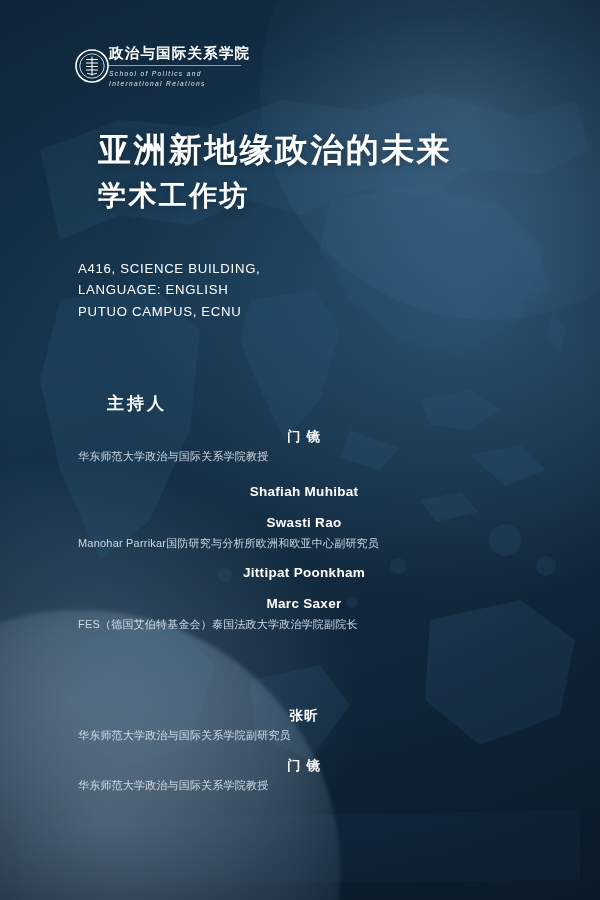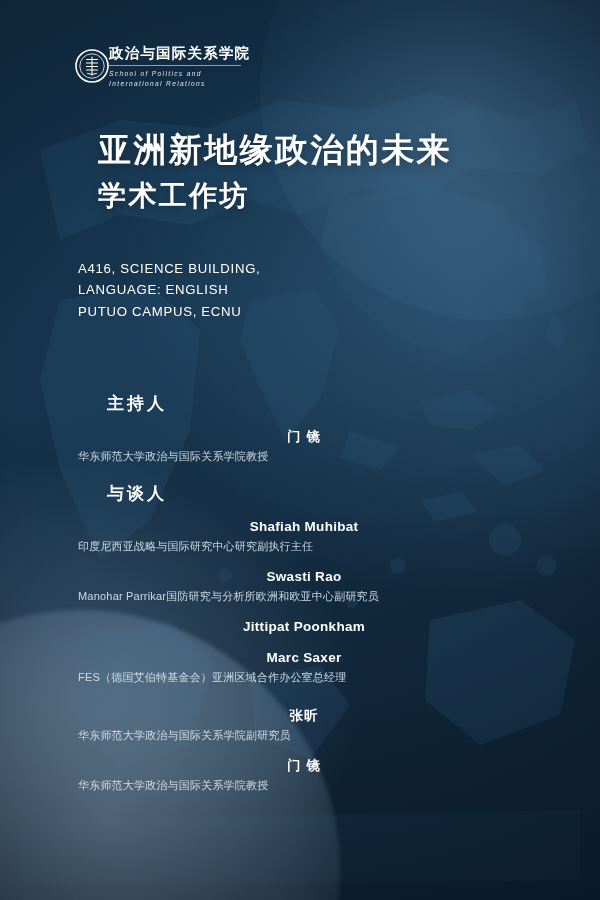--- a/index.html
+++ b/index.html
@@ -275,36 +275,34 @@
 
     <div class="section" id="sec-host">
       <div class="section-title">主持人</div>
       <div class="person">
         <div class="person-name">门 镜</div>
         <div class="person-affil">华东师范大学政治与国际关系学院教授</div>
       </div>
     </div>
 
     <div class="section" id="sec-panel">
-      <div class="section-title">与谈人</div>
 
       <div class="person">
         <div class="person-name latin">Shafiah Muhibat</div>
-        <div class="person-affil">印度尼西亚战略与国际研究中心研究副执行主任</div>
       </div>
       <div class="person">
         <div class="person-name latin">Swasti Rao</div>
         <div class="person-affil">Manohar Parrikar国防研究与分析所欧洲和欧亚中心副研究员</div>
       </div>
       <div class="person">
         <div class="person-name latin">Jittipat Poonkham</div>
       </div>
       <div class="person">
         <div class="person-name latin">Marc Saxer</div>
-        <div class="person-affil">FES（德国艾伯特基金会）亚洲区域合作办公室总经理</div>
+        <div class="person-affil">FES（德国艾伯特基金会）泰国法政大学政治学院副院长</div>
       </div>
     </div>
 
     <div class="section" id="sec-discussants">
       <div class="person">
         <div class="person-name">张昕</div>
         <div class="person-affil">华东师范大学政治与国际关系学院副研究员</div>
       </div>
       <div class="person">
         <div class="person-name">门 镜</div>

